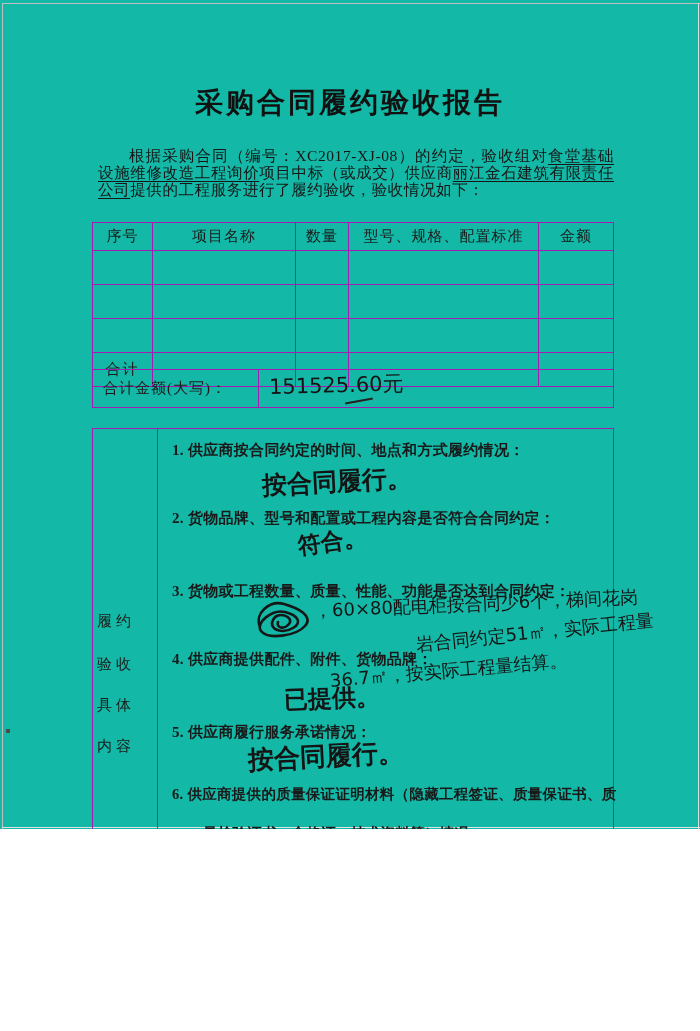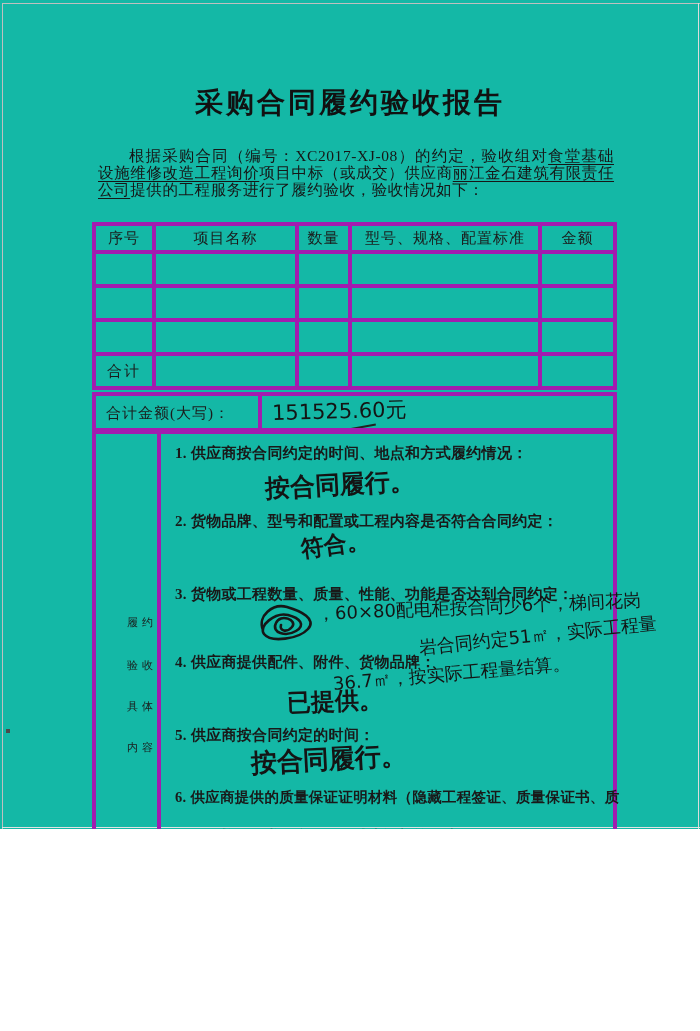--- a/index.html
+++ b/index.html
@@ -21,36 +21,36 @@
     font-family:"Liberation Sans", sans-serif; color:#111;
   }
   .intro {
     position:absolute; left:98px; top:147px; width:516px;
     font-size:15.5px; line-height:17px; letter-spacing:0.6px;
     text-align:justify; text-indent:31px; color:#161616;
   }
   .u { text-decoration:underline; text-underline-offset:3px; }
 
   table { border-collapse:collapse; table-layout:fixed; position:absolute; left:92px; background:transparent; }
-  td, th { border:4px solid #a21caf; font-weight:normal; font-size:15px; color:#1b1b1b; padding:0; }
+  td, th { border:1px solid #a21caf; font-weight:normal; font-size:15px; color:#1b1b1b; padding:0; }
 
   .tA { top:222px; width:521px; }
   .tA th { height:28px; text-align:center; letter-spacing:1px; }
   .tA td { height:34px;margin-top:12px; }
   .tA .total-cell { text-align:center; letter-spacing:2px; height:30px; }
 
-  .tB { top:392px; width:521px;padding-left:33px; }
+  .tB { top:369px; width:521px;padding-left:33px; }
   .tB td { height:38px; }
   .tB .amt-label { padding-left:10px; letter-spacing:1px; }
   .tB .amt-value { position:relative; }
 
   .tC { top:428px; width:521px; }
   .tC td { height:506px; vertical-align:top; }
   .vcell { position:relative; }
-  .vlabel { position:absolute; left:0; width:100%; text-align:right; font-size:11px; letter-spacing:4px; text-indent:4px; }
+  .vlabel { position:absolute; left:0; width:100%; text-align:left; font-size:15px; letter-spacing:4px; text-indent:4px; }
   .ccell { position:relative; }
 
   .qline { position:absolute; white-space:nowrap; font-size:15px; letter-spacing:0.3px; color:#191919;font-weight:bold; }
   .q6b { font-size:14.5px; }
 
   .hw {
     position:absolute; white-space:nowrap; color:#141414;
     font-family:"DejaVu Sans", sans-serif; font-weight:bold;
     transform-origin:left center;
   }
@@ -171,21 +171,21 @@
         <svg class="scribble" width="66" height="48" viewBox="0 0 66 48">
           <path d="M10 32 C 4 18, 20 5, 34 9 C 48 13, 64 21, 55 31 C 46 41, 18 45, 11 36 C 5 28, 22 14, 35 17 C 47 20, 53 27, 43 33 C 33 39, 18 35, 23 25 C 27 15, 45 22, 39 29 C 34 35, 26 33, 28 27" fill="none" stroke="#161616" stroke-width="2.6" stroke-linecap="round"></path>
         </svg>
         <div class="hw a3l1">，60×80配电柜按合同少6个，梯间花岗</div>
         <div class="hw a3l2">岩合同约定51㎡，实际工程量</div>
         <div class="hw a3l3">36.7㎡，按实际工程量结算。</div>
 
         <div class="qline" style="left:14px; top:221px"><span>4.</span>&nbsp;<span>供应商提供配件、附件、货物品牌：</span></div>
         <div class="hw a4">已提供。</div>
 
-        <div class="qline" style="left:14px; top:294px"><span>5.</span>&nbsp;<span>供应商按合同约定的时间：</span></div>
+        <div class="qline" style="left:14px; top:294px"><span>5.</span>&nbsp;<span>供应商履行服务承诺情况：</span></div>
         <div class="hw a5">按合同履行。</div>
 
         <div class="qline q6b" style="left:14px; top:356px"><span>6.</span>&nbsp;<span>供应商提供的质量保证证明材料（隐藏工程签证、质量保证书、质</span></div>
         <div class="qline q6b" style="left:45px; top:395px">量检验证书、合格证、技术资料等）情况：</div>
         <div class="hw a6">已提供主材质保证书、合格证，</div>
 
       </td>
     </tr>
   </tbody>
     </table>

